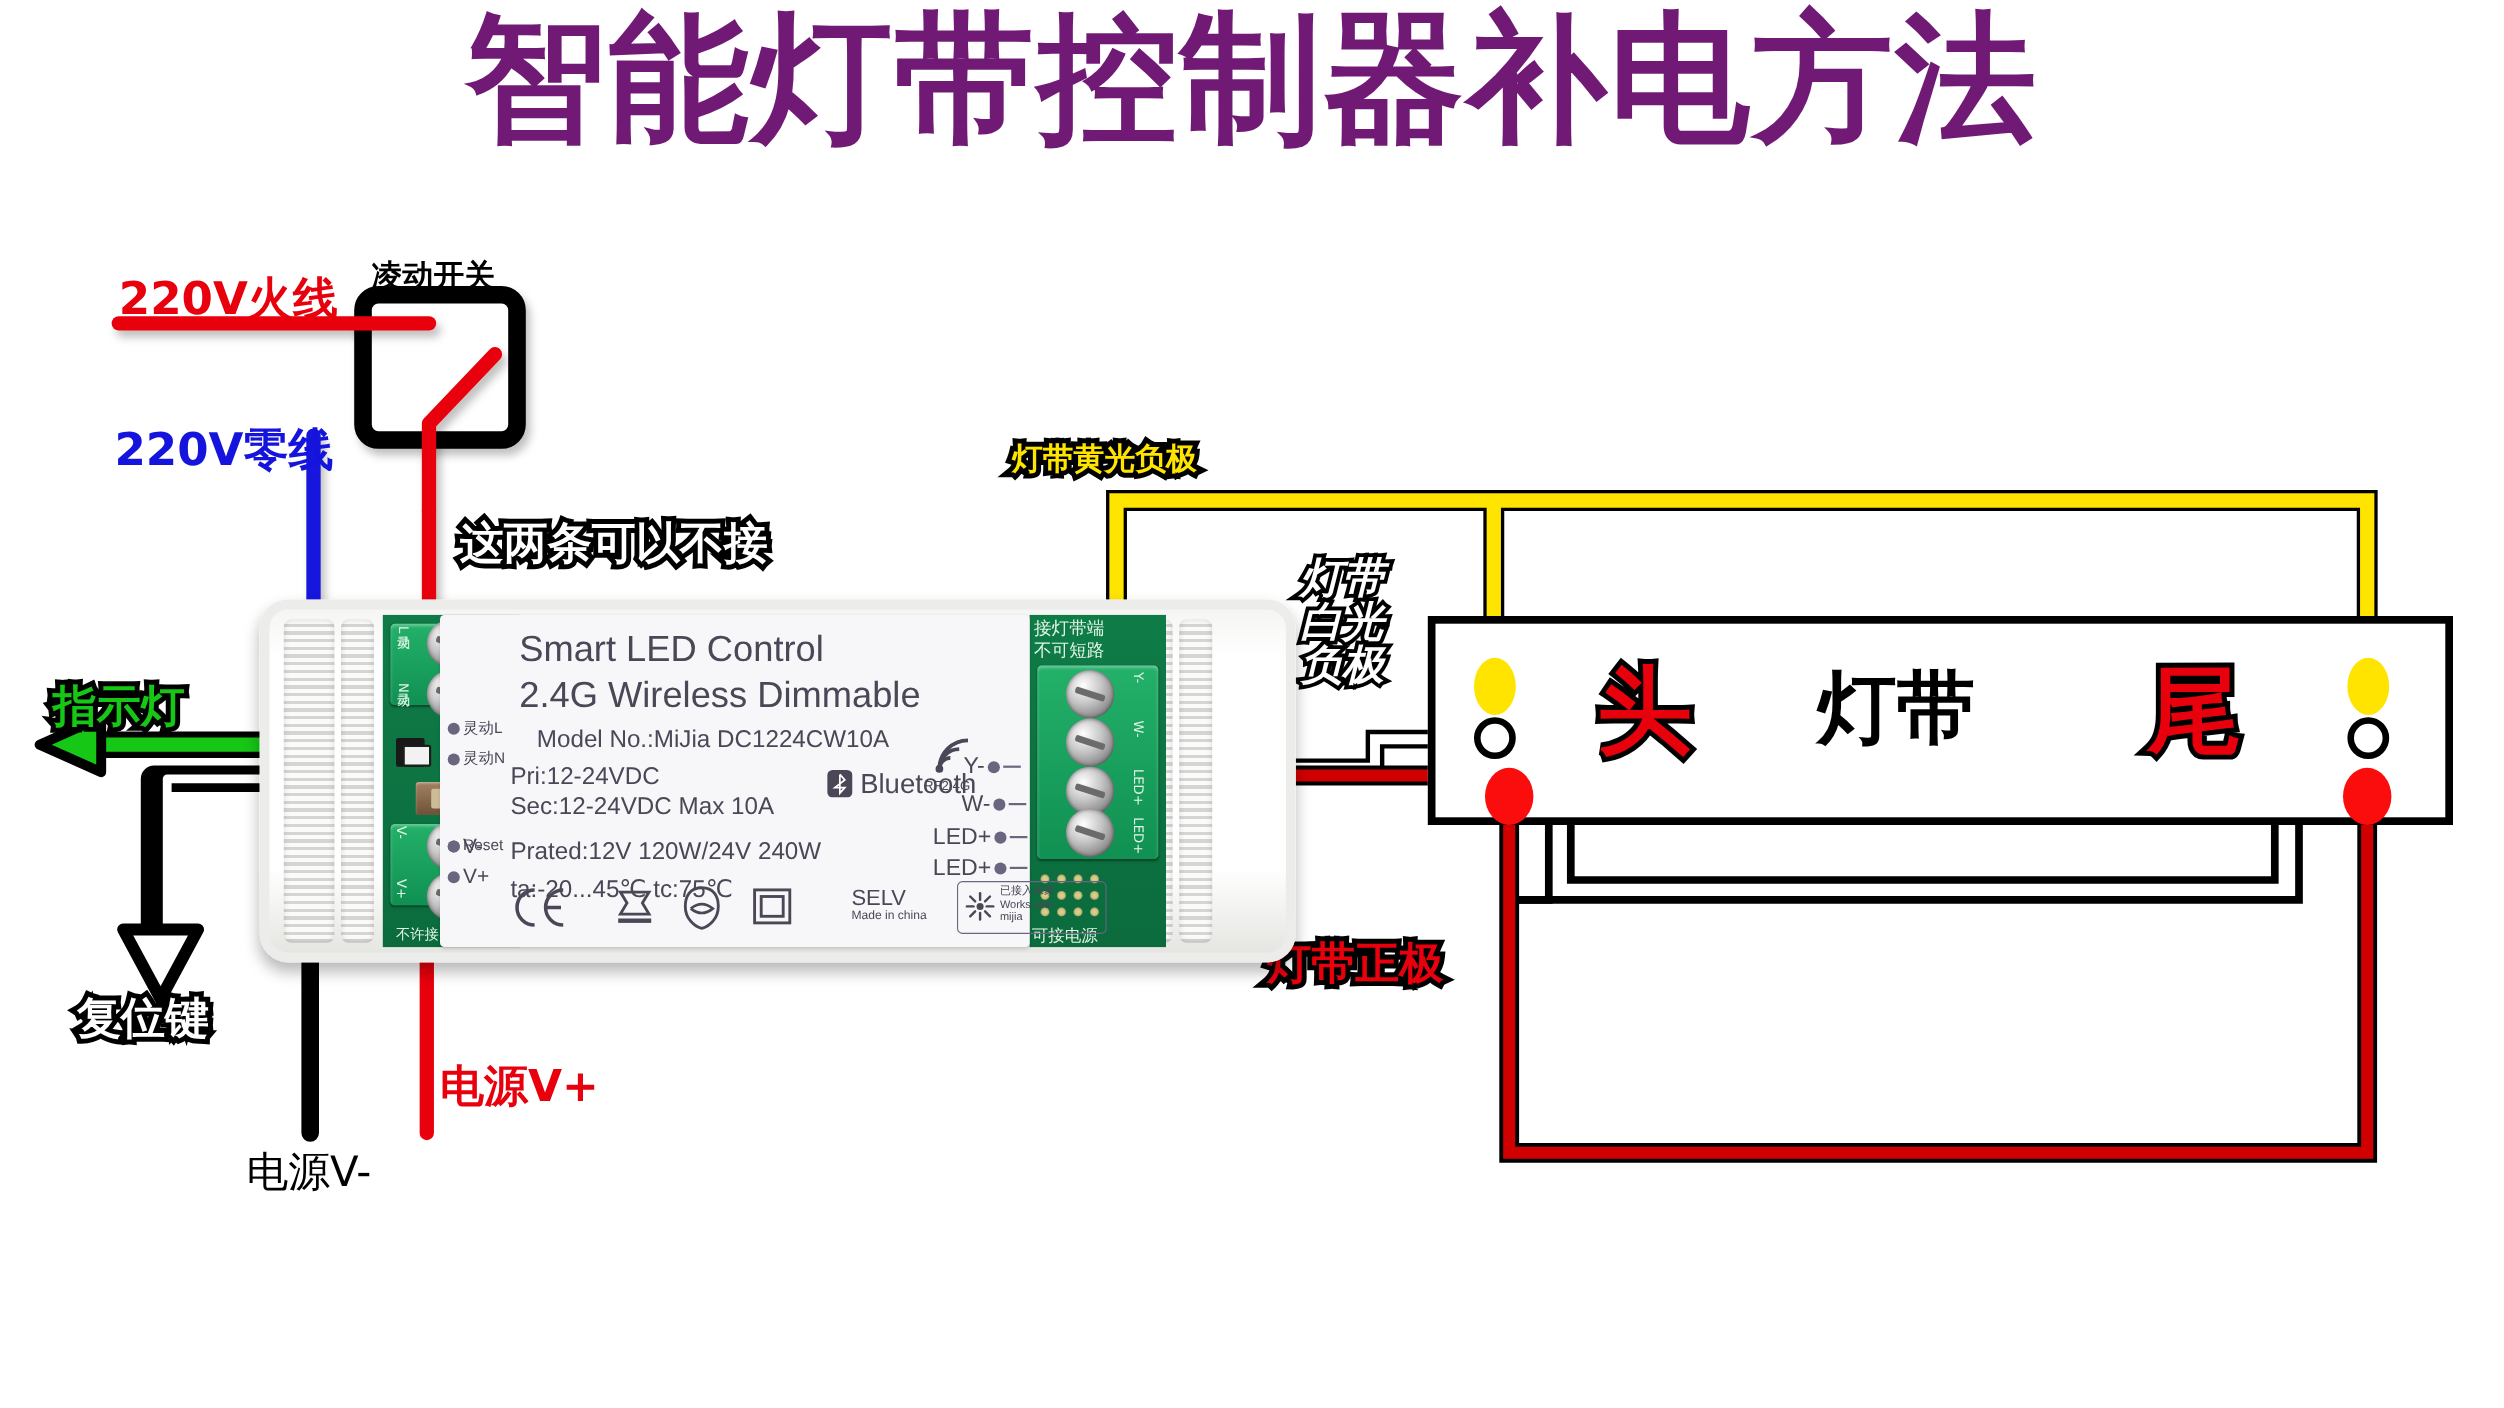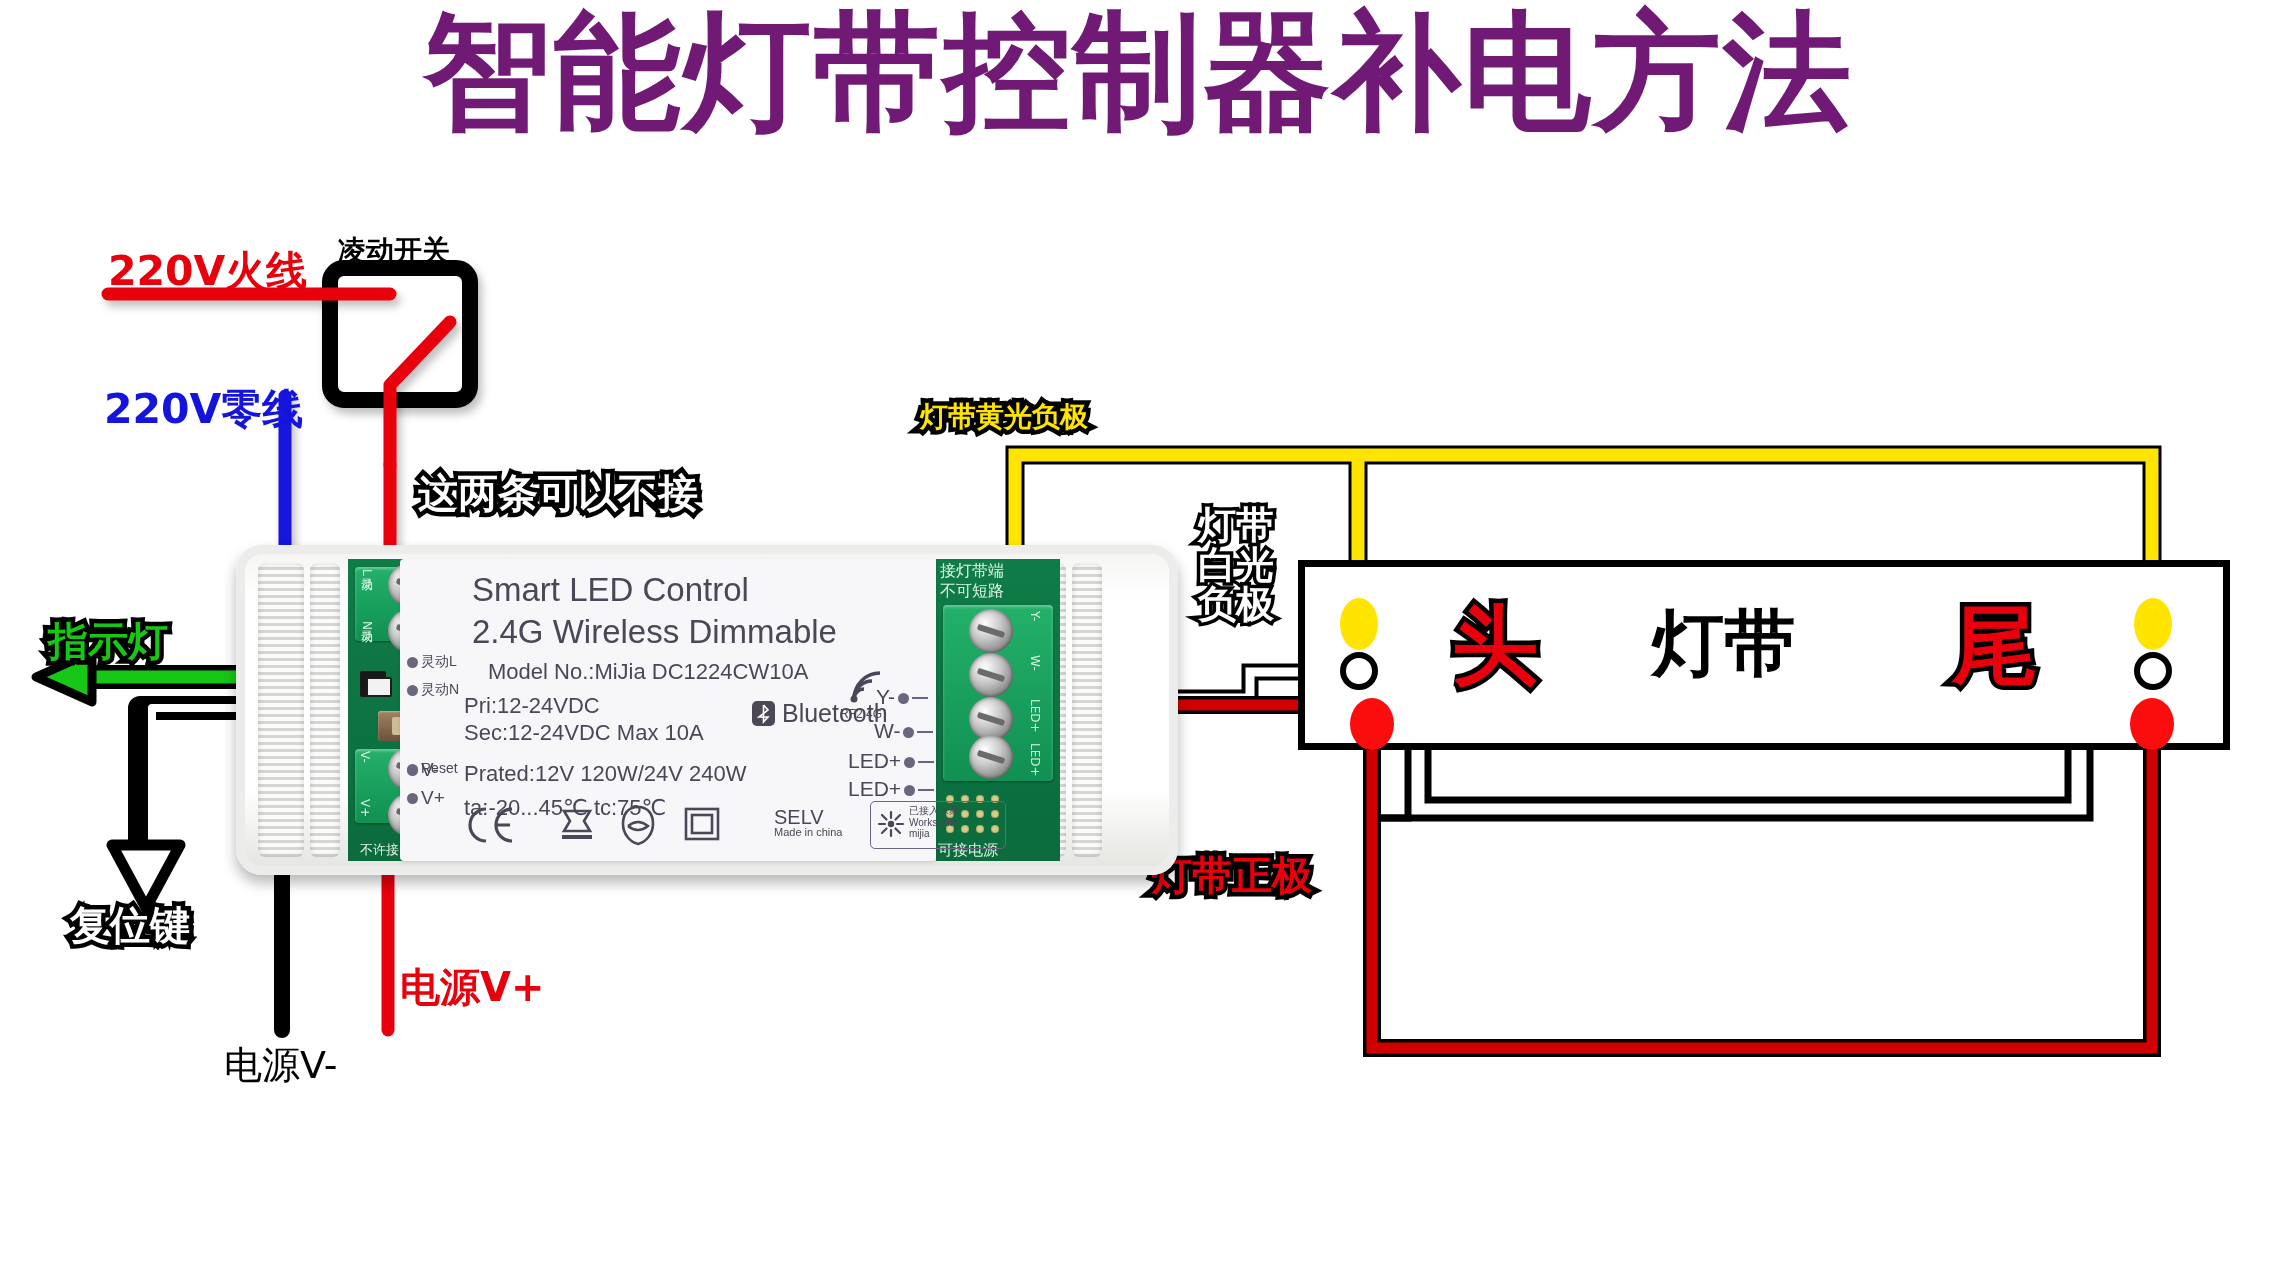--- a/index.html
+++ b/index.html
@@ -230,21 +230,21 @@
   <div class="lbl c-green out-blk" style="left:48px;top:614px;font-size:40px;">指示灯</div>
 
   <div class="lbl c-white out-blk" style="left:70px;top:898px;font-size:40px;">复位键</div>
 
   <div class="lbl c-red" style="left:400px;top:960px;font-size:40px;">电源V+</div>
 
   <div class="plain c-black" style="left:224px;top:1040px;font-size:38px;">电源V-</div>
 
   <div class="lbl c-yellow out-blk" style="left:920px;top:398px;font-size:28px;">灯带黄光负极</div>
 
-  <div class="lbl c-white out-blk-s" style="left:1182px;top:506px;font-size:38px;width:92px;line-height:1.04;text-align:right;white-space:normal;">灯带白光负极</div>
+  <div class="lbl c-white out-blk-s" style="left:1182px;top:506px;font-size:38px;width:92px;line-height:1.04;text-align:left;white-space:normal;font-style:italic;">灯带白光负极</div>
 
   <div class="lbl c-red out-blk" style="left:1152px;top:848px;font-size:40px;text-align:center;">灯带正极</div>
 
   <div class="stripbox"></div>
 
   <div class="bigchar c-red out-blk" style="left:1452px;top:588px;font-size:86px;">头</div>
   <div class="bigchar c-black" style="left:1652px;top:596px;font-size:72px;">灯带</div>
   <div class="bigchar c-red out-blk" style="left:1952px;top:588px;font-size:86px;">尾</div>
 
   <div class="nodeY" style="left:1340px;top:598px;"></div>

